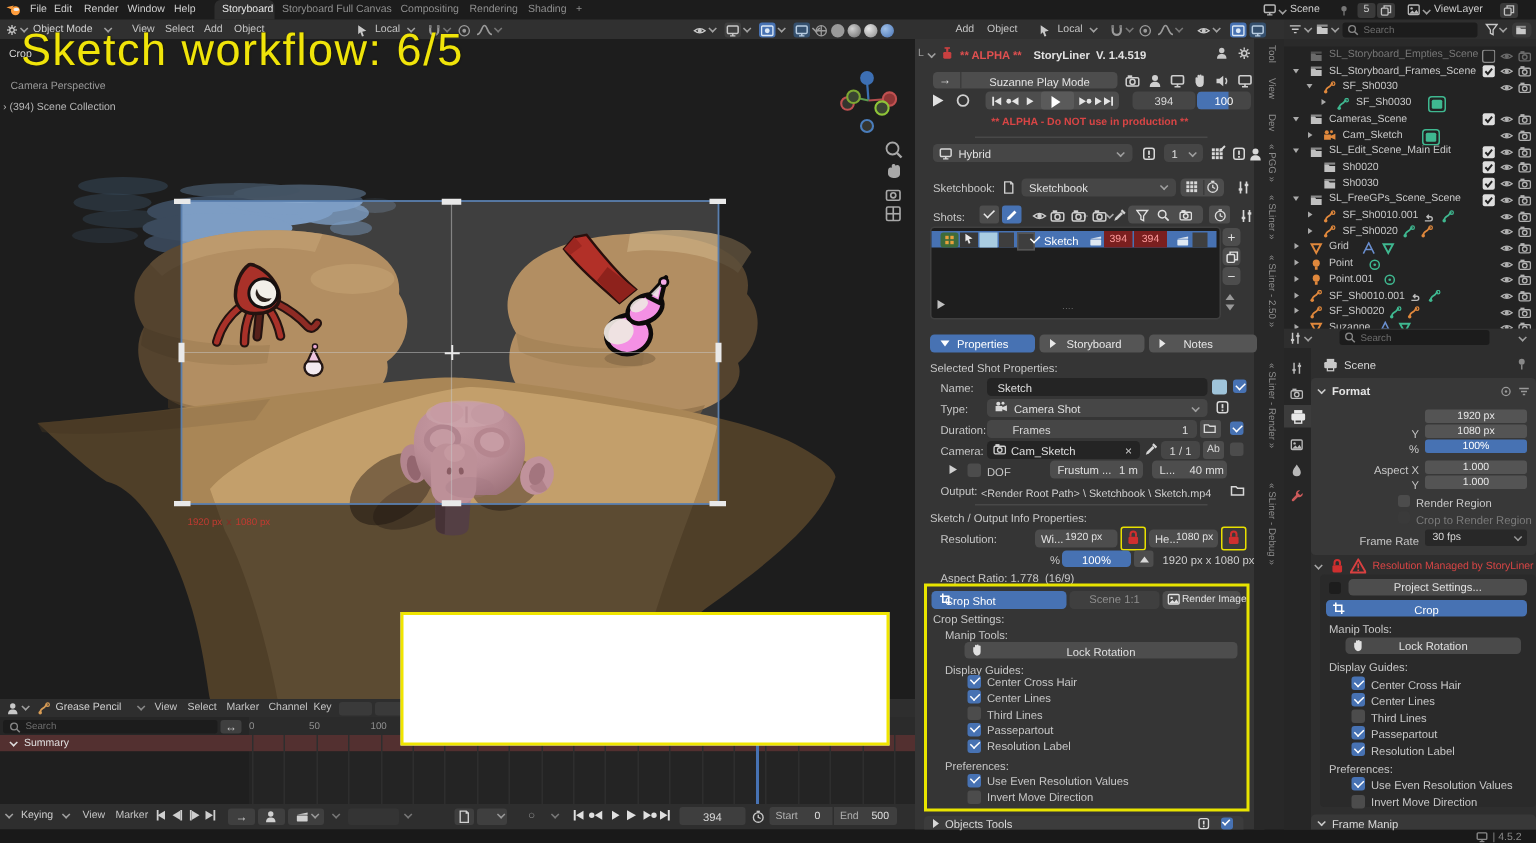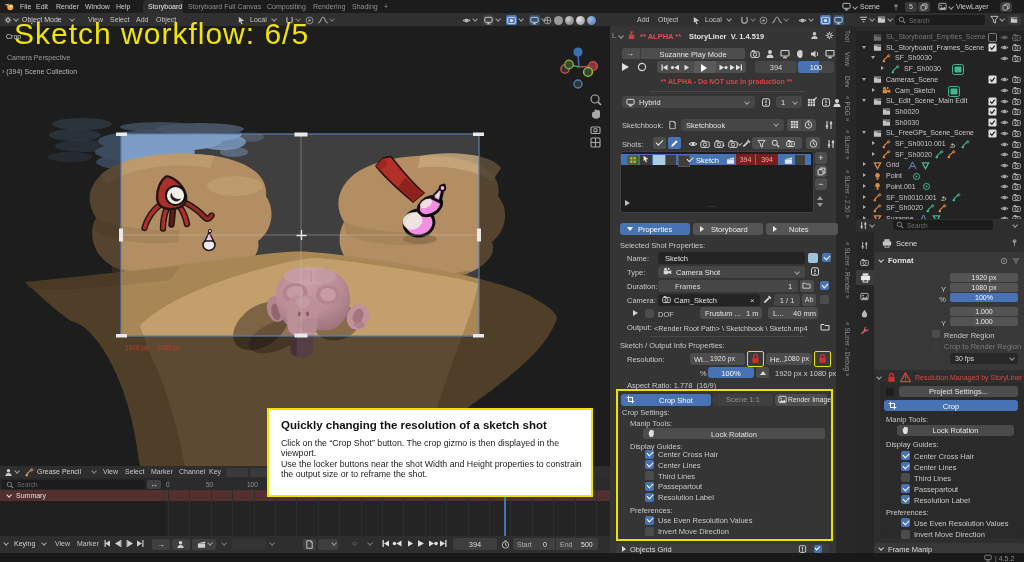--- a/index.html
+++ b/index.html
@@ -917,21 +917,21 @@
 <div class="a tx" style="left:708px;top:368.5px;font-size:7.5px;color:#fff;width:46px;text-align:center">100%</div>
 <div class="a" style="left:756px;top:367px;width:13px;height:11px;background:#4d4d4d;border-radius:2px"></div>
 <div class="a" style="left:759.5px;top:370.5px;width:0;height:0;border-left:3.0px solid transparent;border-right:3.0px solid transparent;border-bottom:4.5px solid #d8d8d8"></div>
 <div class="a tx" style="left:775px;top:369px;font-size:7.5px;color:#cfcfcf">1920 px x 1080 px</div>
 <div class="a tx" style="left:627px;top:381px;font-size:7.5px;color:#c8c8c8">Aspect Ratio: 1.778&nbsp; (16/9)</div>
 <div class="a" style="left:616px;top:389px;width:213px;height:148px;border:2px solid #e8e400;z-index:10"></div>
 <div class="btn" style="left:621px;top:393.5px;width:90px;height:12px;background:#4772b3;color:#dcdcdc;font-size:7.5px;border-radius:3px"></div>
 <svg class="ic" style="left:626px;top:395px;color:#fff" width="9" height="9" viewBox="0 0 10 10">
       <use href="#crop"></use>
     </svg>
-<div class="a tx" style="left:659px;top:395.5px;font-size:7.5px;color:#fff">Crop Shot</div>
+<div class="a tx" style="left:630px;top:395.5px;font-size:7.5px;color:#fff">Crop Shot</div>
 <div class="btn" style="left:713px;top:393.5px;width:60px;height:12px;background:#3f3f3f;color:#8f8f8f;font-size:7.5px;border-radius:3px">Scene 1:1</div>
 <div class="btn" style="left:775px;top:393.5px;width:52px;height:12px;background:#4d4d4d;color:#dcdcdc;font-size:7.5px;border-radius:3px"></div>
 <svg class="ic" style="left:777.5px;top:395px;color:#e0e0e0" width="9" height="9" viewBox="0 0 10 10">
       <use href="#img"></use>
     </svg>
 <div class="a tx" style="left:788px;top:395.5px;font-size:6.8px;color:#e0e0e0">Render Image</div>
 <div class="a tx" style="left:622px;top:408px;font-size:7.5px;color:#c8c8c8">Crop Settings:</div>
 <div class="a tx" style="left:630px;top:419px;font-size:7.5px;color:#c8c8c8">Manip Tools:</div>
 <div class="a" style="left:643px;top:428px;width:182px;height:11px;background:#4d4d4d;border-radius:3px"></div>
 <svg class="ic" style="left:647px;top:429px;color:#e0e0e0" width="9" height="9" viewBox="0 0 10 10">
@@ -959,21 +959,21 @@
 <div class="a tx" style="left:658px;top:493.2px;font-size:7.5px;color:#c8c8c8">Resolution Label</div>
 <div class="a tx" style="left:630px;top:506px;font-size:7.5px;color:#c8c8c8">Preferences:</div>
 <div class="a" style="left:645px;top:515.5px;width:9px;height:9px;border-radius:2px;background:#4772b3">
       <div style="position:absolute;left:1.6px;top:1.6px;width:4.7px;height:2.7px;border-left:1.3px solid #fff;border-bottom:1.3px solid #fff;transform:rotate(-45deg)"></div>
     </div>
 <div class="a tx" style="left:658px;top:516px;font-size:7.5px;color:#c8c8c8">Use Even Resolution Values</div>
 <div class="a" style="left:645px;top:526.5px;width:9px;height:9px;border-radius:2px;background:#4c4c4c"></div>
 <div class="a tx" style="left:658px;top:527px;font-size:7.5px;color:#c8c8c8">Invert Move Direction</div>
 <div class="a" style="left:616px;top:544px;width:213px;height:9px;background:#3c3c3c;border-radius:3px 3px 0 0"></div>
 <div class="a" style="left:622px;top:546px;width:0;height:0;border-top:3.0px solid transparent;border-bottom:3.0px solid transparent;border-left:4.5px solid #d8d8d8"></div>
-<div class="a tx" style="left:630px;top:545px;font-size:7.5px;color:#d8d8d8">Objects Grid</div>
+<div class="a tx" style="left:630px;top:545px;font-size:7.5px;color:#d8d8d8">Objects Tools</div>
 <svg class="ic" style="left:798px;top:544.5px;color:#d8d8d8" width="9" height="9" viewBox="0 0 10 10">
       <use href="#shield"></use>
     </svg>
 <div class="a" style="left:814px;top:545px;width:8px;height:8px;border-radius:2px;background:#4772b3">
       <div style="position:absolute;left:1.4px;top:1.4px;width:4.2px;height:2.4px;border-left:1.3px solid #fff;border-bottom:1.3px solid #fff;transform:rotate(-45deg)"></div>
     </div>
 <div class="a" style="left:856px;top:13px;width:168px;height:13px;background:#2e2e2e"></div>
 <svg class="ic" style="left:859px;top:15px;color:#c8c8c8" width="9" height="9" viewBox="0 0 10 10">
       <use href="#filtr"></use>
     </svg>
@@ -1306,29 +1306,31 @@
       <use href="#filtr"></use>
     </svg>
 <div class="a" style="left:950px;top:272.5px;width:68px;height:9.5px;background:#545454;border-radius:2px"></div>
 <div class="a tx" style="left:950px;top:274.0px;font-size:7px;color:#e8e8e8;width:68px;text-align:center">1920 px</div>
 <div class="a tx" style="left:0px;top:284.5px;font-size:7.5px;color:#c8c8c8;width:946px;text-align:right">Y</div>
 <div class="a" style="left:950px;top:282.5px;width:68px;height:9.5px;background:#545454;border-radius:2px"></div>
 <div class="a tx" style="left:950px;top:284.0px;font-size:7px;color:#e8e8e8;width:68px;text-align:center">1080 px</div>
 <div class="a tx" style="left:0px;top:294.5px;font-size:7.5px;color:#c8c8c8;width:946px;text-align:right">%</div>
 <div class="a" style="left:950px;top:292.5px;width:68px;height:9.5px;background:#4772b3;border-radius:2px"></div>
 <div class="a tx" style="left:950px;top:294.0px;font-size:7px;color:#fff;width:68px;text-align:center">100%</div>
+<div class="a tx" style="left:0px;top:308.5px;font-size:7.5px;color:#c8c8c8;width:946px;text-align:right">Aspect X</div>
 <div class="a" style="left:950px;top:306.5px;width:68px;height:9.5px;background:#545454;border-radius:2px"></div>
 <div class="a tx" style="left:950px;top:308.0px;font-size:7px;color:#e8e8e8;width:68px;text-align:center">1.000</div>
 <div class="a tx" style="left:0px;top:318.5px;font-size:7.5px;color:#c8c8c8;width:946px;text-align:right">Y</div>
 <div class="a" style="left:950px;top:316.5px;width:68px;height:9.5px;background:#545454;border-radius:2px"></div>
 <div class="a tx" style="left:950px;top:318.0px;font-size:7px;color:#e8e8e8;width:68px;text-align:center">1.000</div>
 <div class="a" style="left:932px;top:330px;width:8px;height:8px;border-radius:2px;background:#4c4c4c"></div>
 <div class="a tx" style="left:944px;top:330.5px;font-size:7.5px;color:#c8c8c8">Render Region</div>
 <div class="a" style="left:932px;top:341px;width:8px;height:8px;border-radius:2px;background:#3a3a3a"></div>
 <div class="a tx" style="left:944px;top:341.5px;font-size:7.5px;color:#7a7a7a">Crop to Render Region</div>
+<div class="a tx" style="left:0px;top:355.5px;font-size:7.5px;color:#c8c8c8;width:946px;text-align:right">Frame Rate</div>
 <div class="a" style="left:950px;top:353px;width:68px;height:10.5px;background:#282828;border-radius:2px"></div>
 <div class="a tx" style="left:955px;top:355px;font-size:7px;color:#d8d8d8">30 fps</div>
 <div class="a" style="left:1010px;top:356px;width:3px;height:3px;border-right:1.1px solid #999;border-bottom:1.1px solid #999;transform:rotate(45deg)"></div>
 <div class="a" style="left:877px;top:374.5px;width:3px;height:3px;border-right:1.1px solid #aaa;border-bottom:1.1px solid #aaa;transform:rotate(45deg)"></div>
 <svg class="ic" style="left:886px;top:371.5px;color:#c8c8c8" width="11" height="11" viewBox="0 0 12 12">
       <use href="#lockr"></use>
     </svg>
 <svg class="ic" style="left:900px;top:371.5px;color:#d84040" width="11" height="11" viewBox="0 0 12 12">
       <use href="#warn"></use>
     </svg>
@@ -1370,15 +1372,13 @@
 <div class="a" style="left:901px;top:518px;width:9px;height:9px;border-radius:2px;background:#4772b3">
       <div style="position:absolute;left:1.6px;top:1.6px;width:4.7px;height:2.7px;border-left:1.3px solid #fff;border-bottom:1.3px solid #fff;transform:rotate(-45deg)"></div>
     </div>
 <div class="a tx" style="left:914px;top:518.5px;font-size:7.5px;color:#c8c8c8">Use Even Resolution Values</div>
 <div class="a" style="left:901px;top:529.5px;width:9px;height:9px;border-radius:2px;background:#4c4c4c"></div>
 <div class="a tx" style="left:914px;top:530px;font-size:7.5px;color:#c8c8c8">Invert Move Direction</div>
 <div class="a" style="left:874px;top:543px;width:150px;height:10px;background:#383838;border-radius:3px 3px 0 0"></div>
 <div class="a" style="left:879px;top:545.5px;width:3.2px;height:3.2px;border-right:1.1px solid #ccc;border-bottom:1.1px solid #ccc;transform:rotate(45deg)"></div>
 <div class="a tx" style="left:888px;top:544.5px;font-size:7.5px;color:#dadada">Frame Manip</div>
 <div class="a" style="left:267px;top:408px;width:322px;height:85px;background:#ffffff;border:2.5px solid #f0e500;z-index:50">
-<div style="position:absolute;left:12px;top:9px;font-size:11.5px;font-weight:bold;color:#111;white-space:nowrap">Quickly changing the resolution of a sketch shot</div>
-<div style="position:absolute;left:12px;top:28px;font-size:8.8px;color:#1c1c1c;line-height:10.3px;white-space:nowrap">Click on the “Crop Shot” button. The crop gizmo is then displayed in the<br>viewport.<br>Use the locker buttons near the shot Width and Height properties to constrain<br>the output size or to reframe the shot.</div>
 </div>
 </div>
 </body></html>

